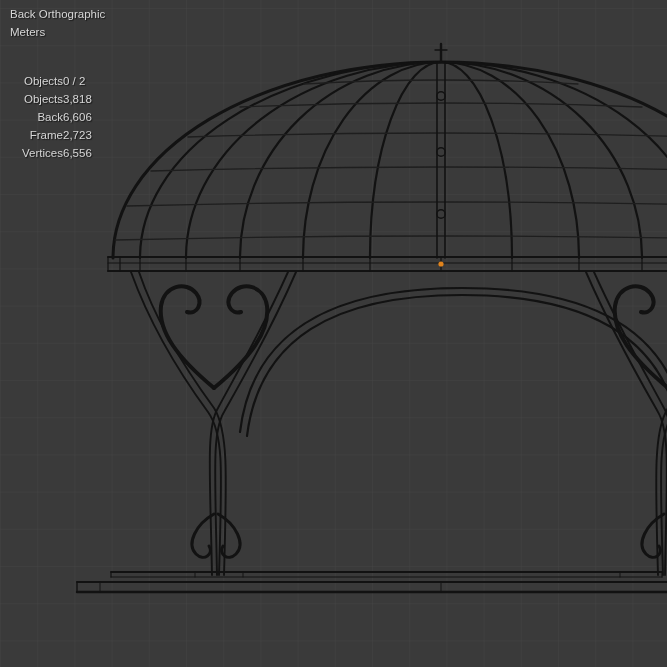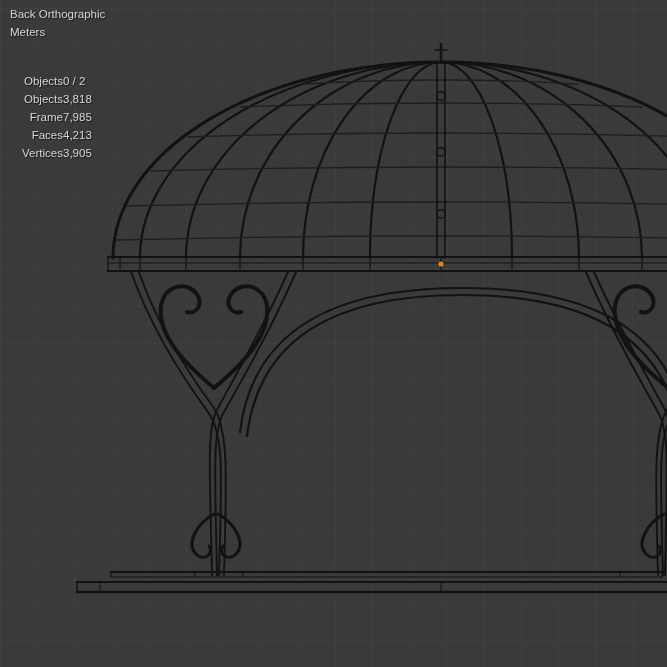--- a/index.html
+++ b/index.html
@@ -161,26 +161,26 @@
   <div class="stats">
     <div class="stat-row">
       <span class="stat-label">Objects</span>
       <span class="stat-value">0 / 2</span>
     </div>
     <div class="stat-row">
       <span class="stat-label">Objects</span>
       <span class="stat-value">3,818</span>
     </div>
     <div class="stat-row">
-      <span class="stat-label">Frame</span>
-      <span class="stat-value">7,985</span>
+      <span class="stat-label">Back</span>
+      <span class="stat-value">6,606</span>
     </div>
     <div class="stat-row">
-      <span class="stat-label">Faces</span>
-      <span class="stat-value">4,213</span>
+      <span class="stat-label">Frame</span>
+      <span class="stat-value">2,723</span>
     </div>
     <div class="stat-row">
       <span class="stat-label">Vertices</span>
-      <span class="stat-value">3,905</span>
+      <span class="stat-value">6,556</span>
     </div>
   </div>
 
 </div>
 
 </body></html>

